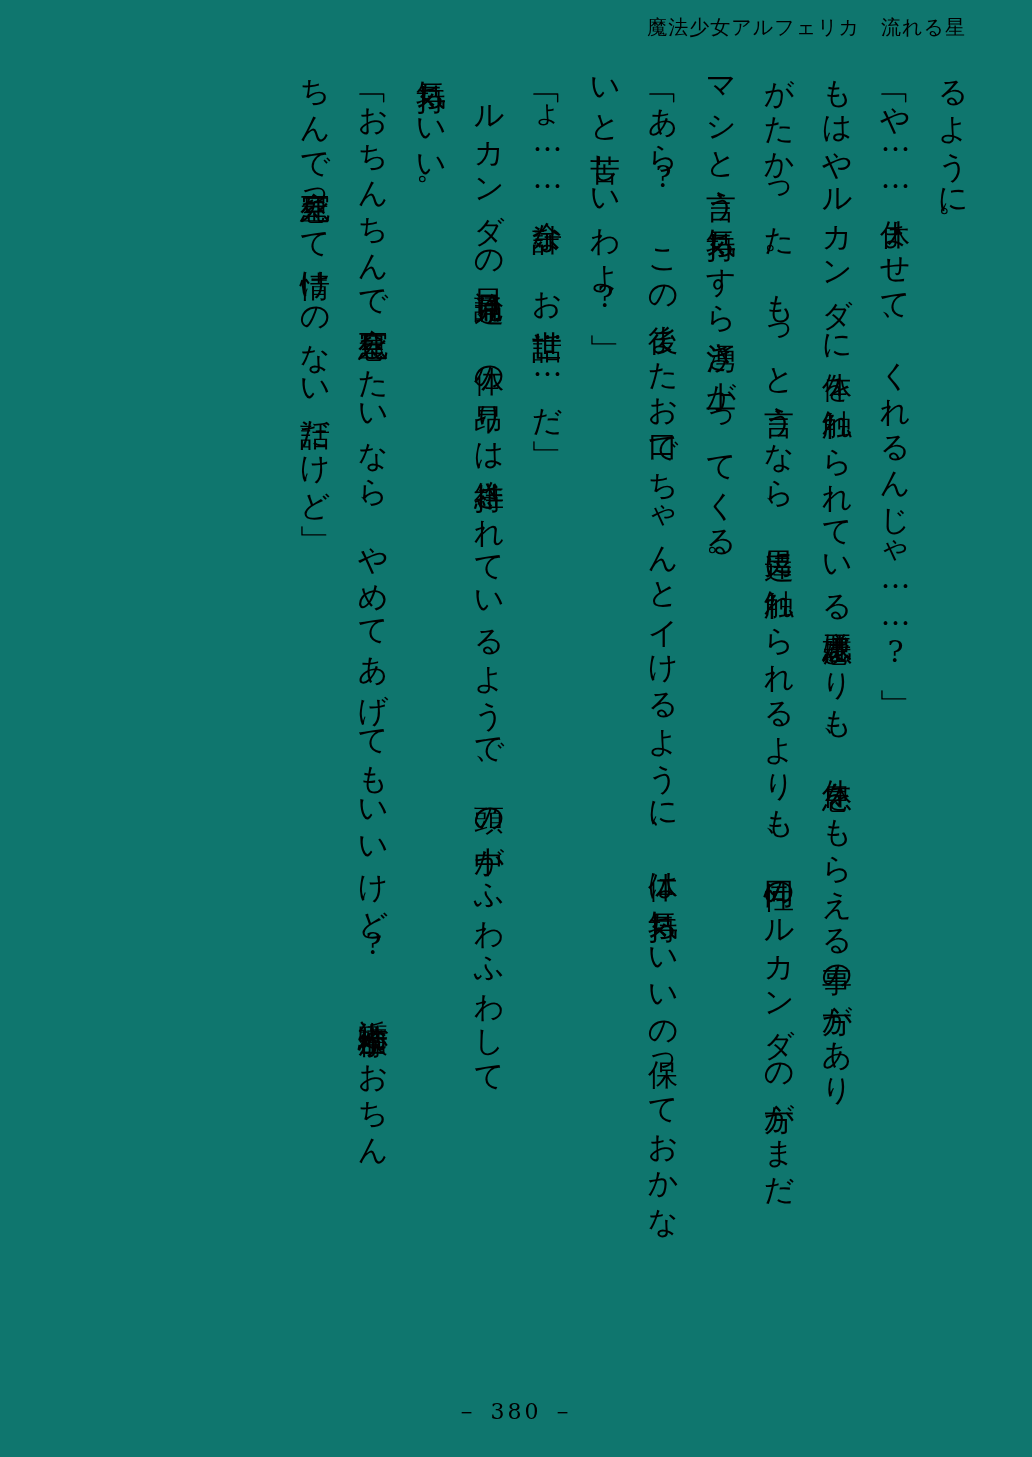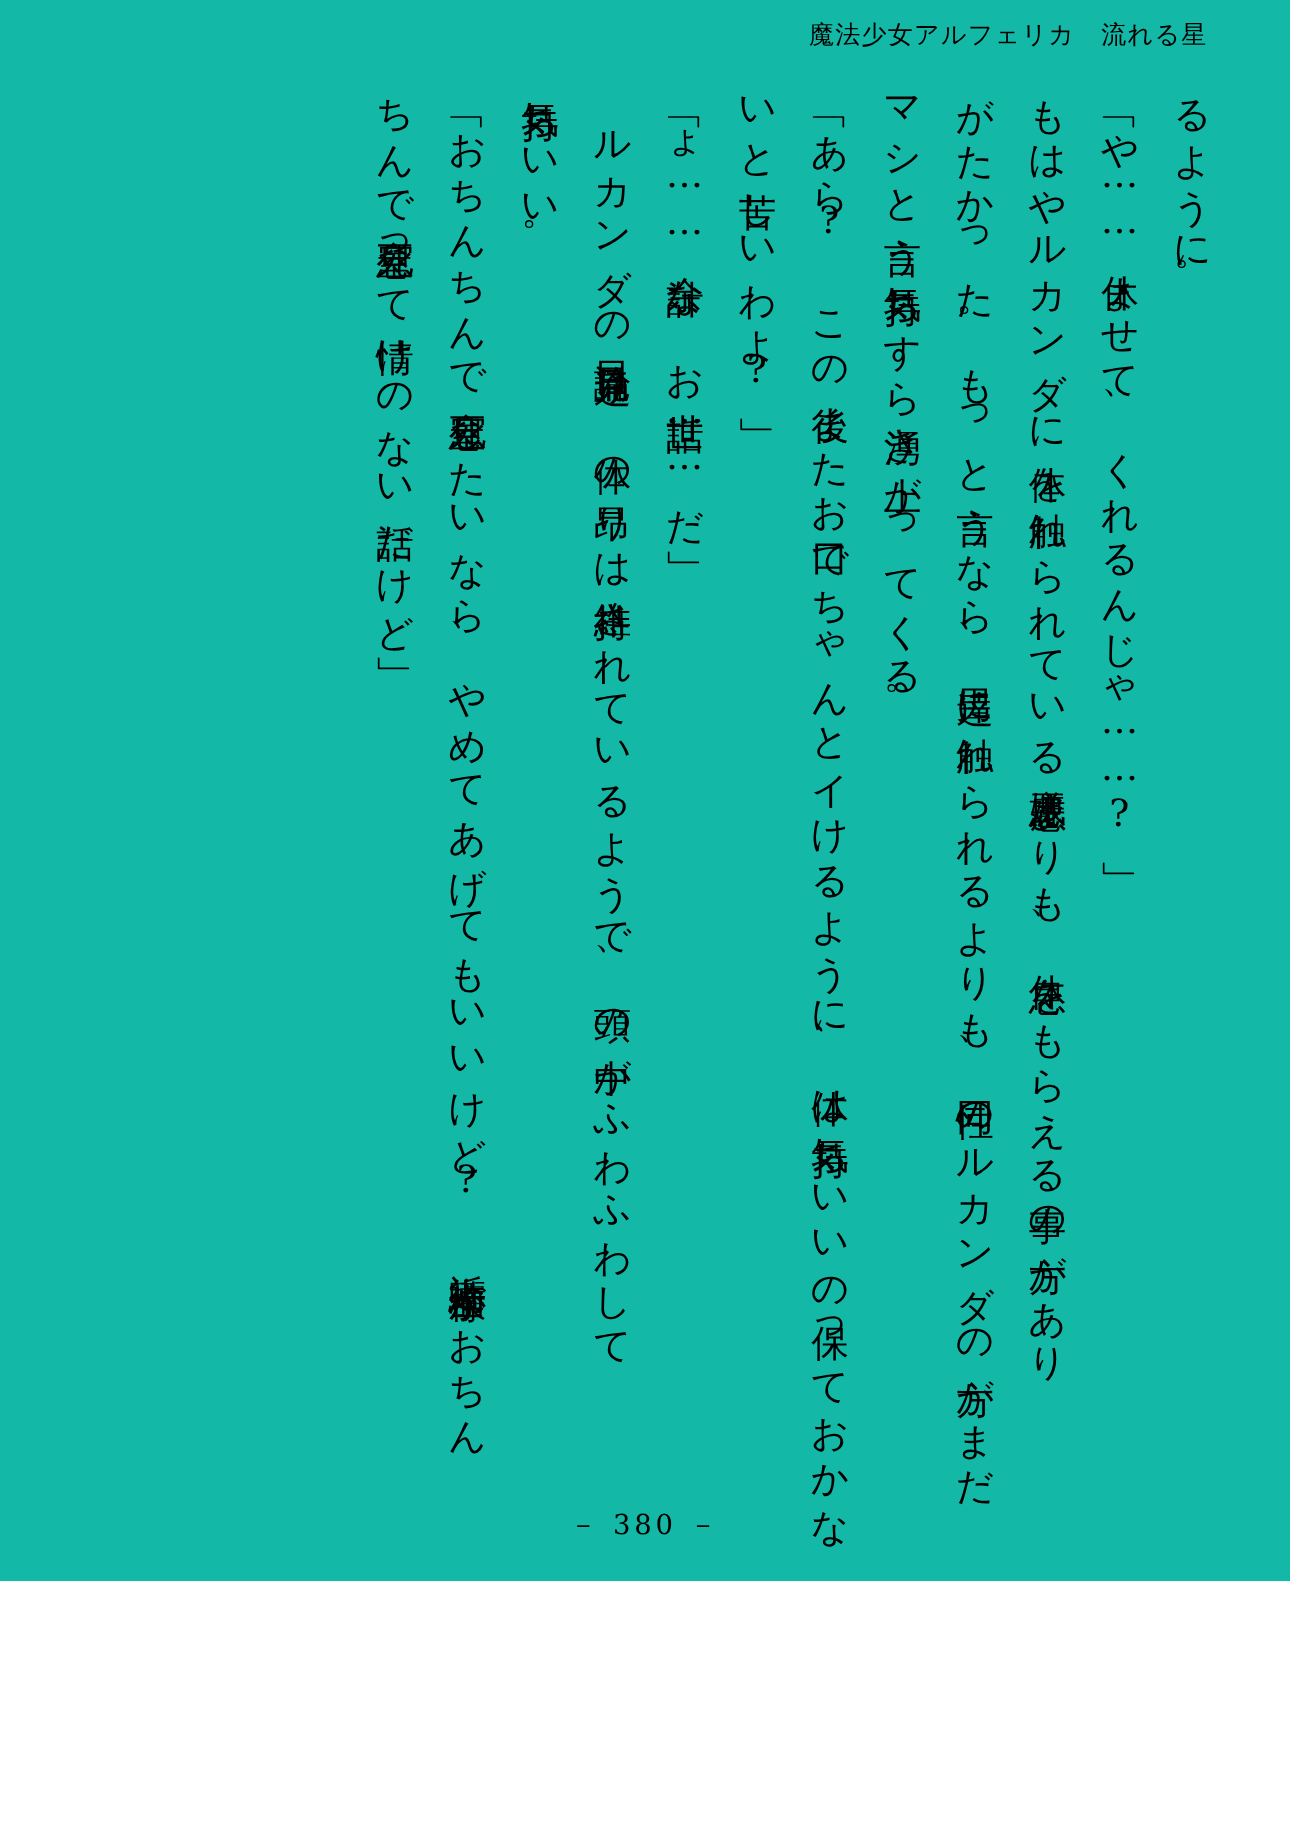--- a/index.html
+++ b/index.html
@@ -7,22 +7,22 @@
     padding: 0;
     background: #ffffff;
   }
   body {
     font-family: "DejaVu Serif", "Liberation Serif", serif;
     color: #000000;
   }
   .page {
     position: relative;
     width: 1032px;
-    height: 1265px;
-    background: #14b8a6;
+    height: 1457px;
+    background: #0f766e;
     overflow: hidden;
     box-sizing: border-box;
   }
   
   .header {
     position: absolute;
     top: 14px;
     right: 66px;
     font-size: 20px;
     letter-spacing: 1px;

